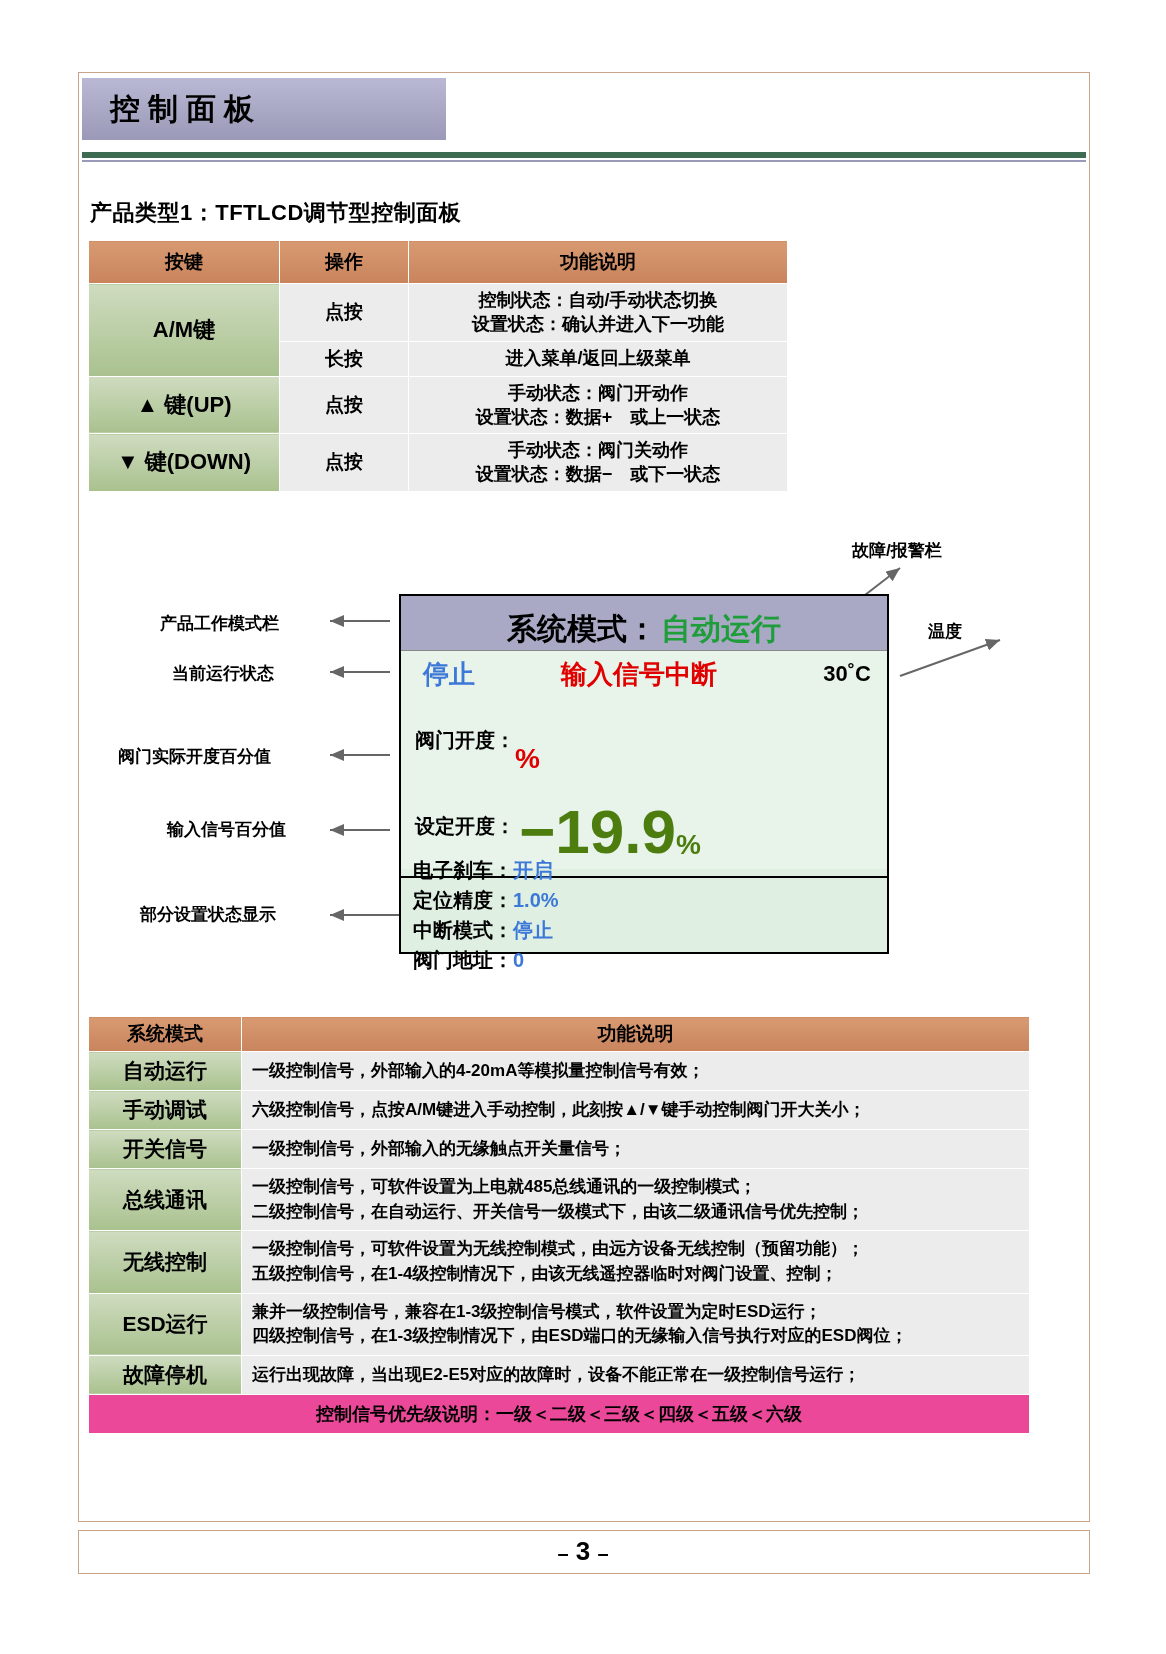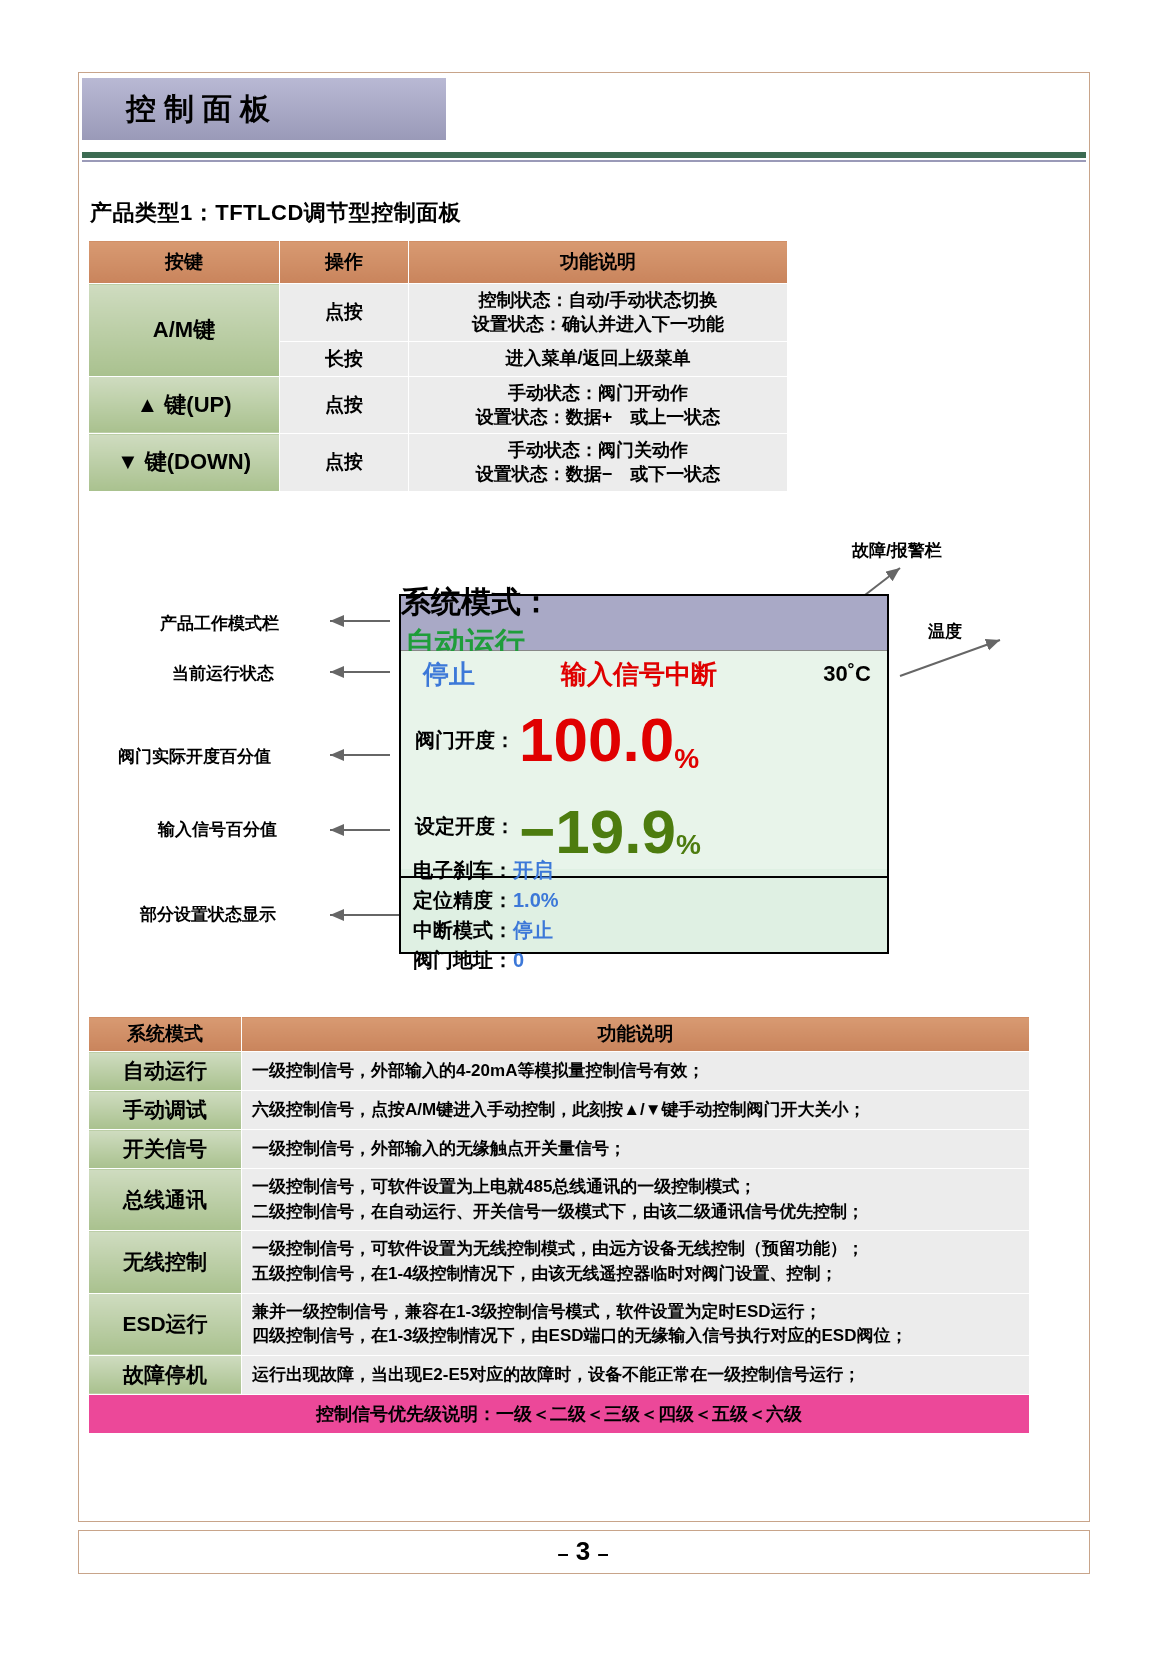--- a/index.html
+++ b/index.html
@@ -48,21 +48,21 @@
     width: 364px;
     height: 62px;
     background: linear-gradient(to bottom, #b9b9d4 0%, #a9a9c6 50%, #9a9ab8 100%);
     display: flex;
     align-items: center;
   }
   .title-text {
     font-size: 30px;
     font-weight: bold;
     letter-spacing: 8px;
-    margin-left: 44px;
+    margin-left: 28px;
     color: #000;
   }
   .title-rule {
     position: absolute;
     left: 82px;
     top: 152px;
     width: 1004px;
     height: 6px;
     background: #3c6b52;
   }
@@ -136,24 +136,23 @@
     width: 490px;
     height: 360px;
     border: 2px solid #000;
     background: #dff0e3;
     box-sizing: border-box;
   }
   .lcd-header {
     height: 54px;
     background: #a9a9c6;
     display: flex;
-    align-items: flex-start;
+    align-items: flex-end;
     justify-content: center;
     border-bottom: 1px solid #888;
-    flex-direction: column;
   }
   .lcd-header .lab {
     font-size: 30px;
     font-weight: bold;
     color: #000;
   }
   .lcd-header .val {
     font-size: 30px;
     font-weight: bold;
     color: #1f9d3a;
@@ -350,21 +349,21 @@
         <td class="kt-op">点按</td>
         <td class="kt-desc" style="white-space:pre-line">手动状态：阀门关动作
 设置状态：数据−　或下一状态</td>
       </tr>
     </tbody>
   </table>
 
   <div class="ann" style="left:160px; top:612px;">产品工作模式栏</div>
   <div class="ann" style="left:172px; top:662px;">当前运行状态</div>
   <div class="ann" style="left:118px; top:745px;">阀门实际开度百分值</div>
-  <div class="ann" style="left:158px; top:818px;">输入信号百分值</div>
+  <div class="ann" style="left:167px; top:818px;">输入信号百分值</div>
   <div class="ann" style="left:140px; top:903px;">部分设置状态显示</div>
   <div class="ann" style="left:852px; top:539px;">故障/报警栏</div>
   <div class="ann" style="left:928px; top:620px;">温度</div>
 
   <svg class="arrow-svg">
     <defs>
       <marker id="ah" markerWidth="8" markerHeight="8" refX="7" refY="3" orient="auto">
         <path d="M0,0 L7,3 L0,6 z" fill="#666"></path>
       </marker>
     </defs>
@@ -382,21 +381,20 @@
       <span class="lab">系统模式：</span>
       <span class="val">自动运行</span>
     </div>
     <div class="lcd-row2">
       <span class="stop">停止</span>
       <span class="alarm">输入信号中断</span>
       <span class="temp">30˚C</span>
     </div>
     <div class="lcd-big">
       <span class="lbl">阀门开度：</span>
-      <span class="num red">100.0</span>
       <span class="unit red">%</span>
     </div>
     <div class="lcd-big">
       <span class="lbl">设定开度：</span>
       <span class="num green">−19.9</span>
       <span class="unit green">%</span>
     </div>
     <div class="lcd-foot">
       <div class="fcell">
         <span>电子刹车：</span><span class="fv">开启</span>

